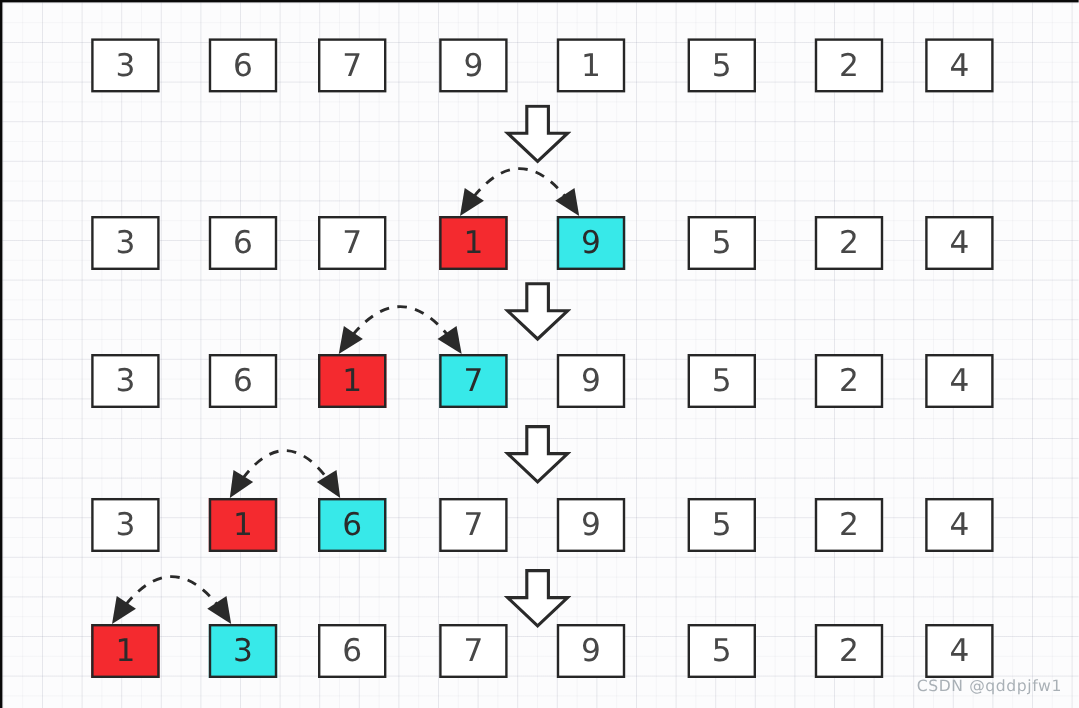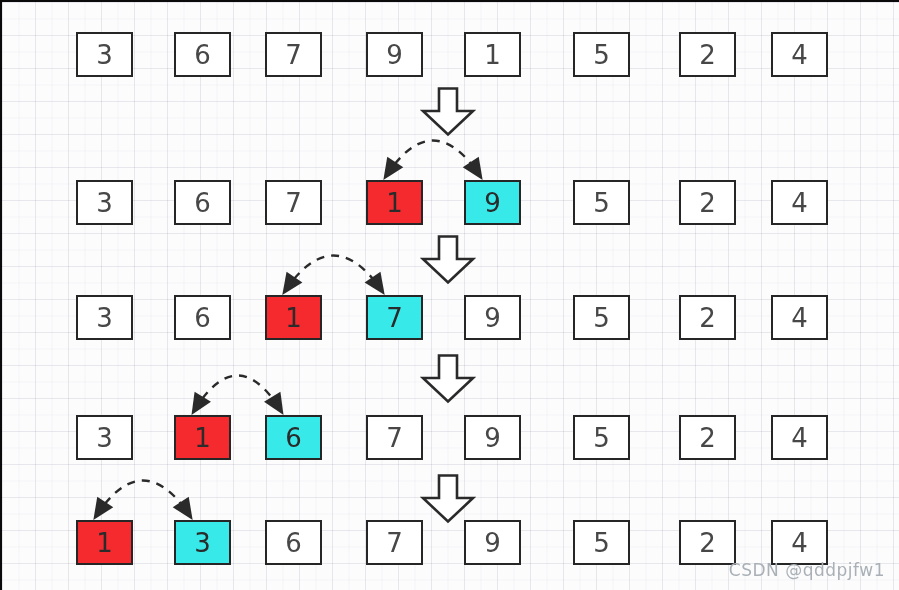--- a/index.html
+++ b/index.html
@@ -29,21 +29,21 @@
     display:flex;align-items:center;justify-content:center;
     font-size:26px;color:#474747;
     line-height:1;
   }
   .box.red{background:var(--red-fill,#f42a2f);color:#2b2b2b;}
   .box.cyan{background:var(--cyan-fill,#37e9e9);color:#2b2b2b;}
   .down-arrow{position:absolute;width:56px;height:50px;}
   .swap-arc{position:absolute;overflow:visible;}
   #watermark{
     position:absolute;right:14px;bottom:10px;
-    font-size:17px;color:#a9b0b6;letter-spacing:0.5px;
+    font-size:13px;color:#a9b0b6;letter-spacing:0.5px;
   }
 </style>
 </head>
 <body>
 
 <div id="canvas" style="--red-fill: #f42a2f; --cyan-fill: #37e9e9; --box-fill: #ffffff;">
   <div id="rows-host">
       <div class="row" style="top: 30px;">
         <div class="box" style="left: 74px;">3</div>
         <div class="box" style="left: 172px;">6</div>

